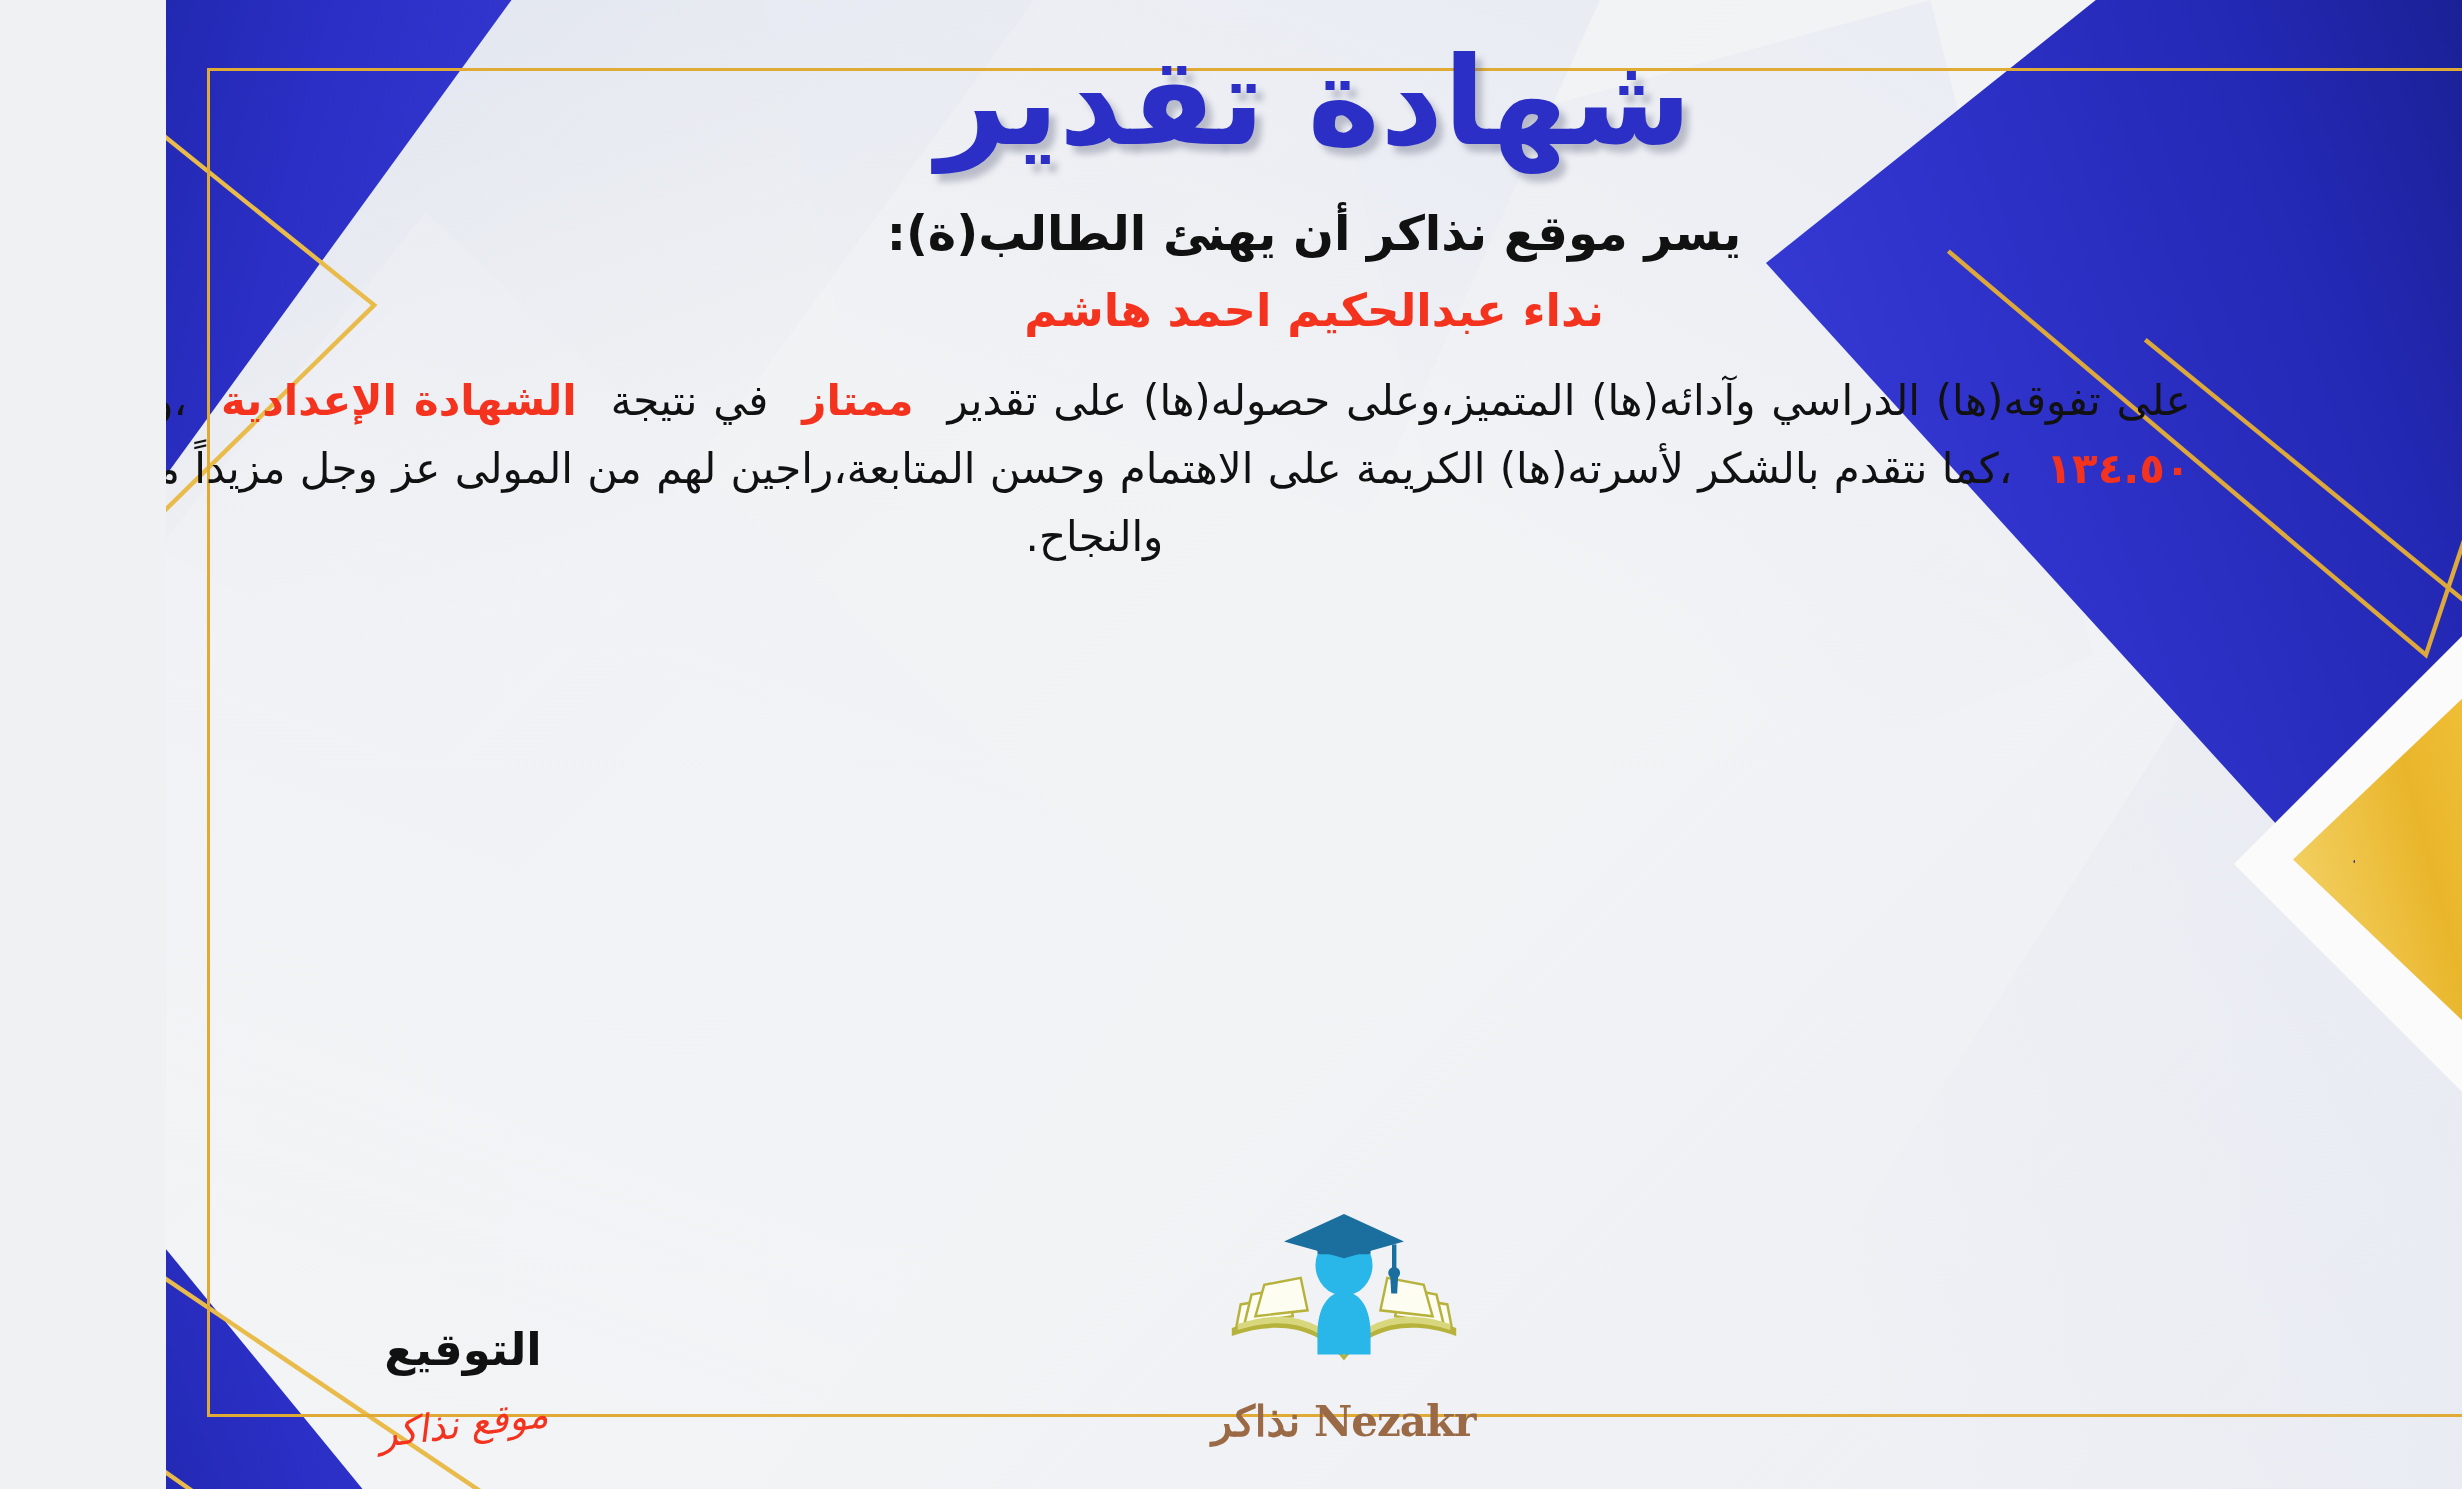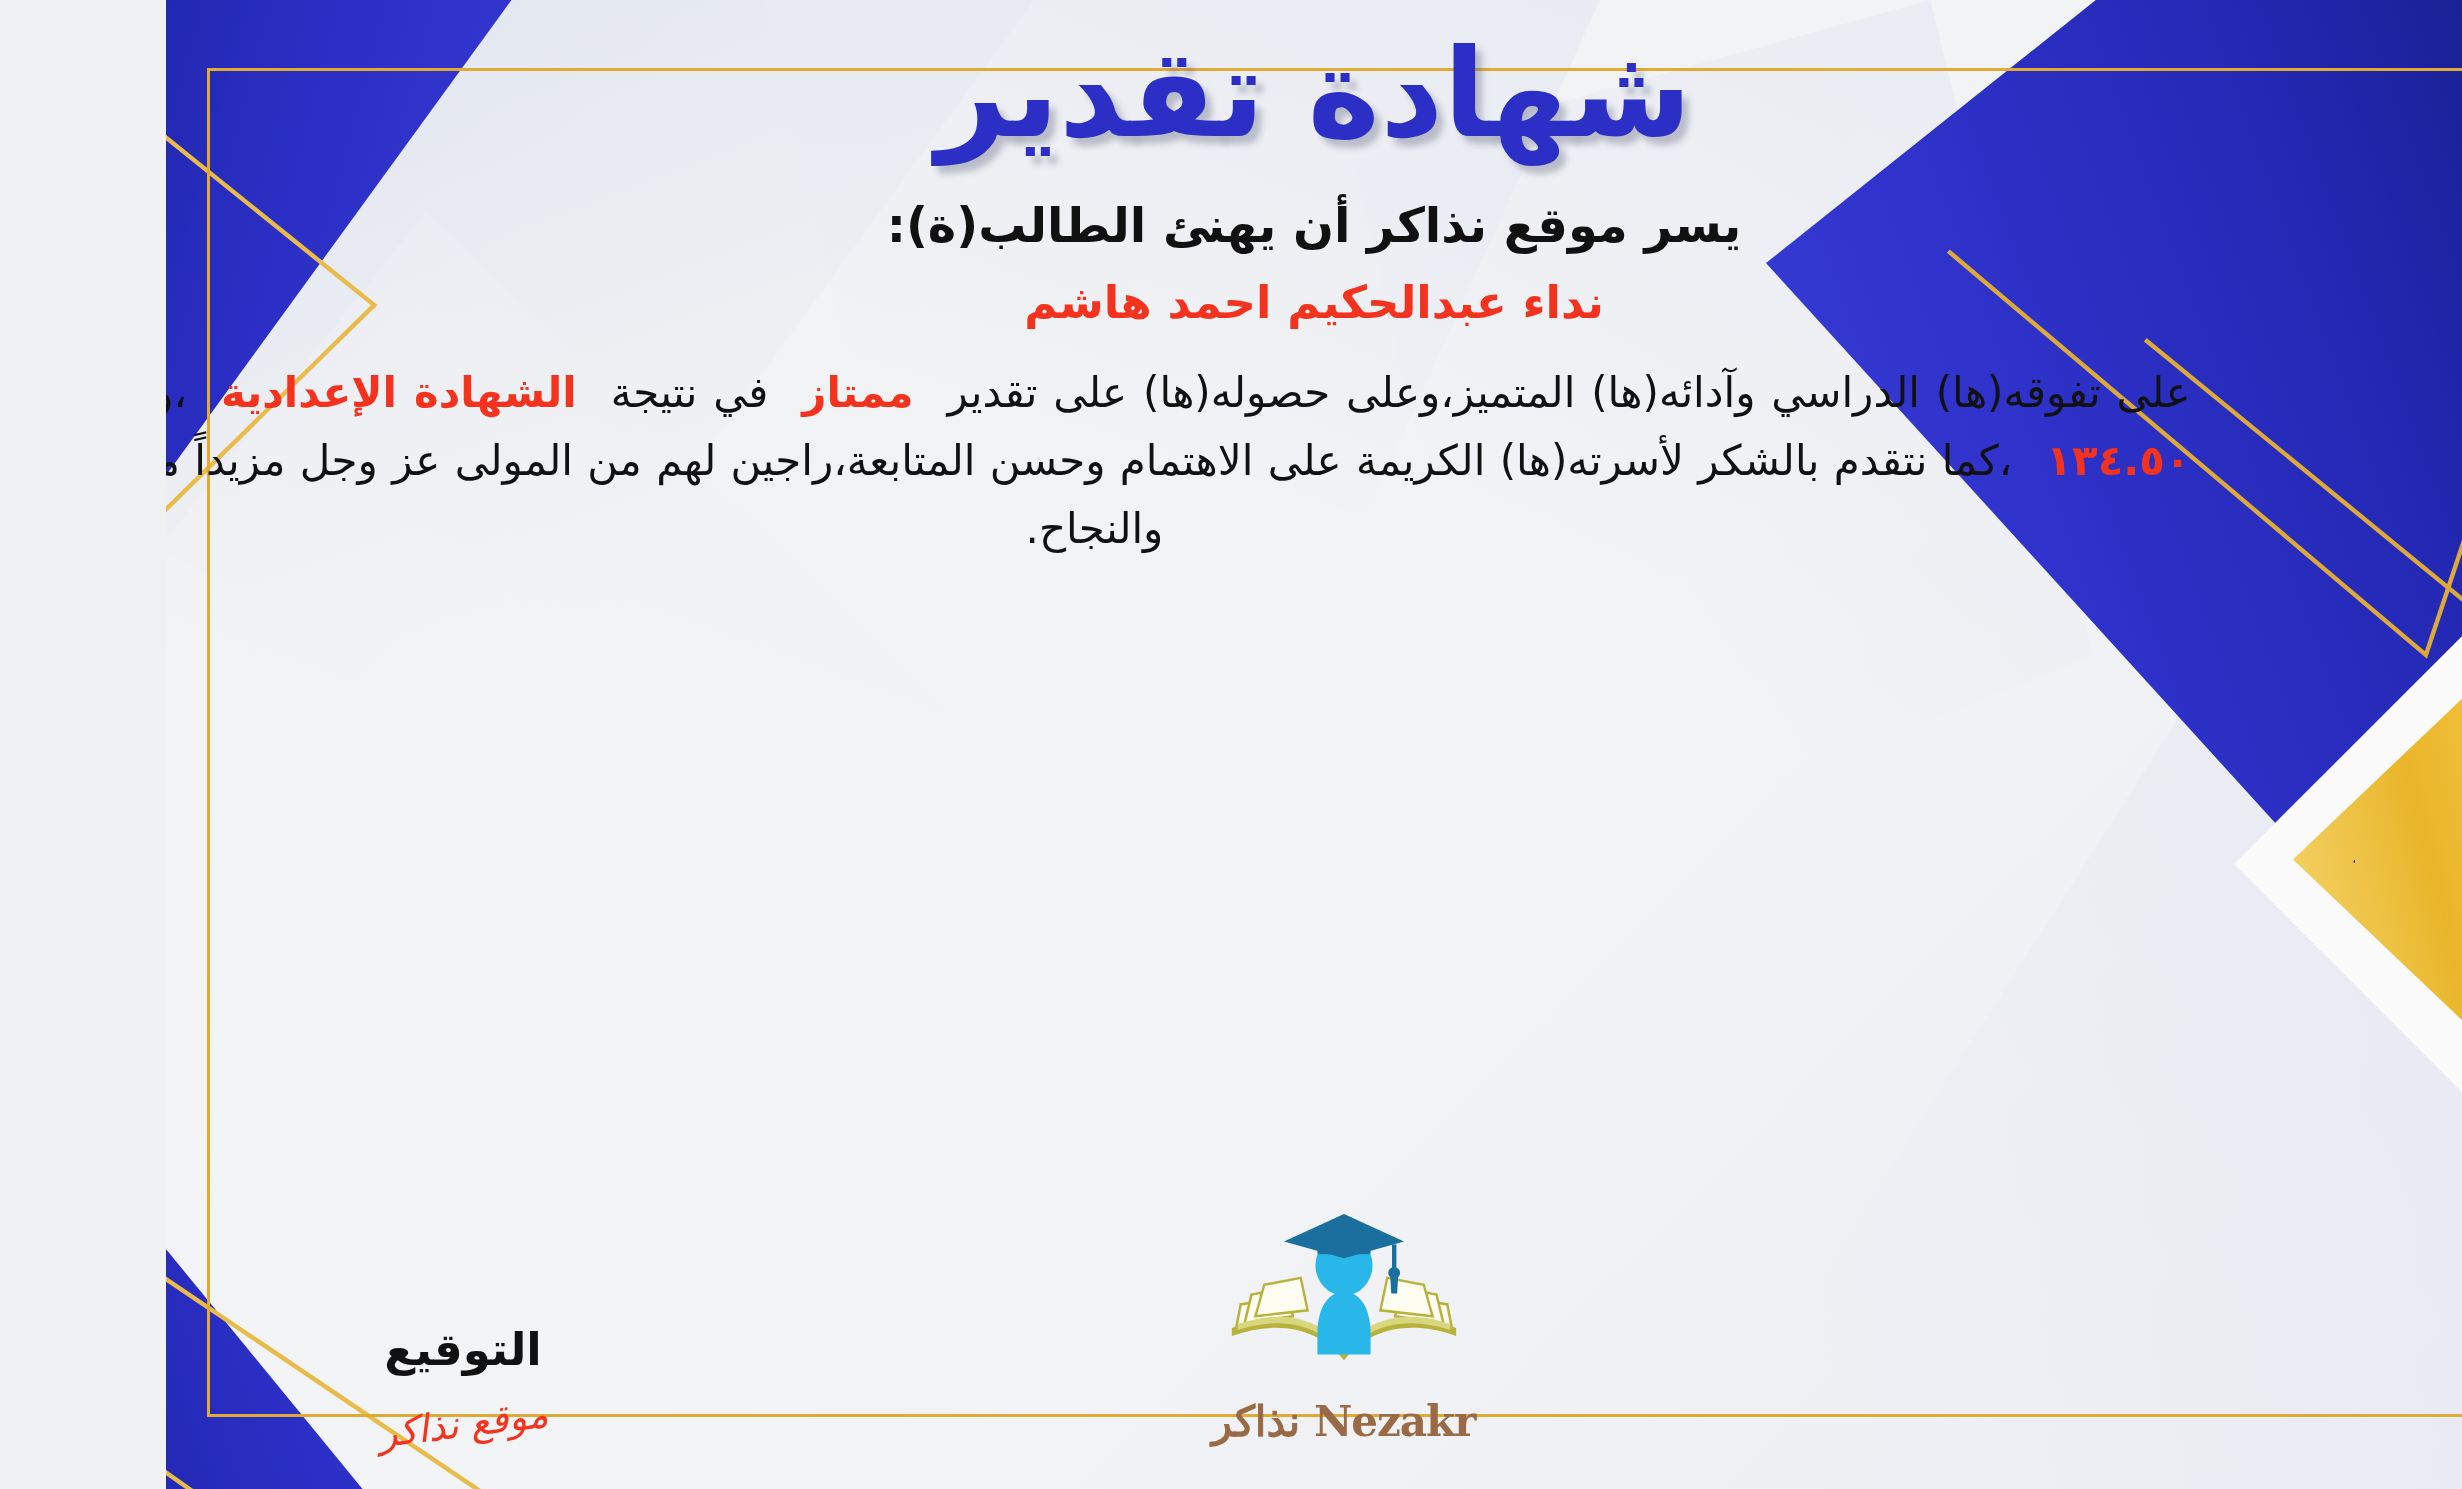--- a/index.html
+++ b/index.html
@@ -93,21 +93,21 @@
   
   .stroke{position:absolute;pointer-events:none;}
 
   
   .content{
     position:absolute;inset:0;
     display:flex;flex-direction:column;align-items:center;
     z-index:30;
   }
   .title{
-    margin-top:29px;
+    margin-top:37px;
     font-size:123px;line-height:1.05;
     font-weight:bold;
     color:#2b2fc6;
     text-shadow:6.9px 7.9px 5.9px rgba(90,95,120,.35);
     letter-spacing:-2px;
     font-family:"DejaVu Sans","Liberation Sans",sans-serif;
   }
   .body-wrap{
     width:1753px;
     margin-top:39px;

